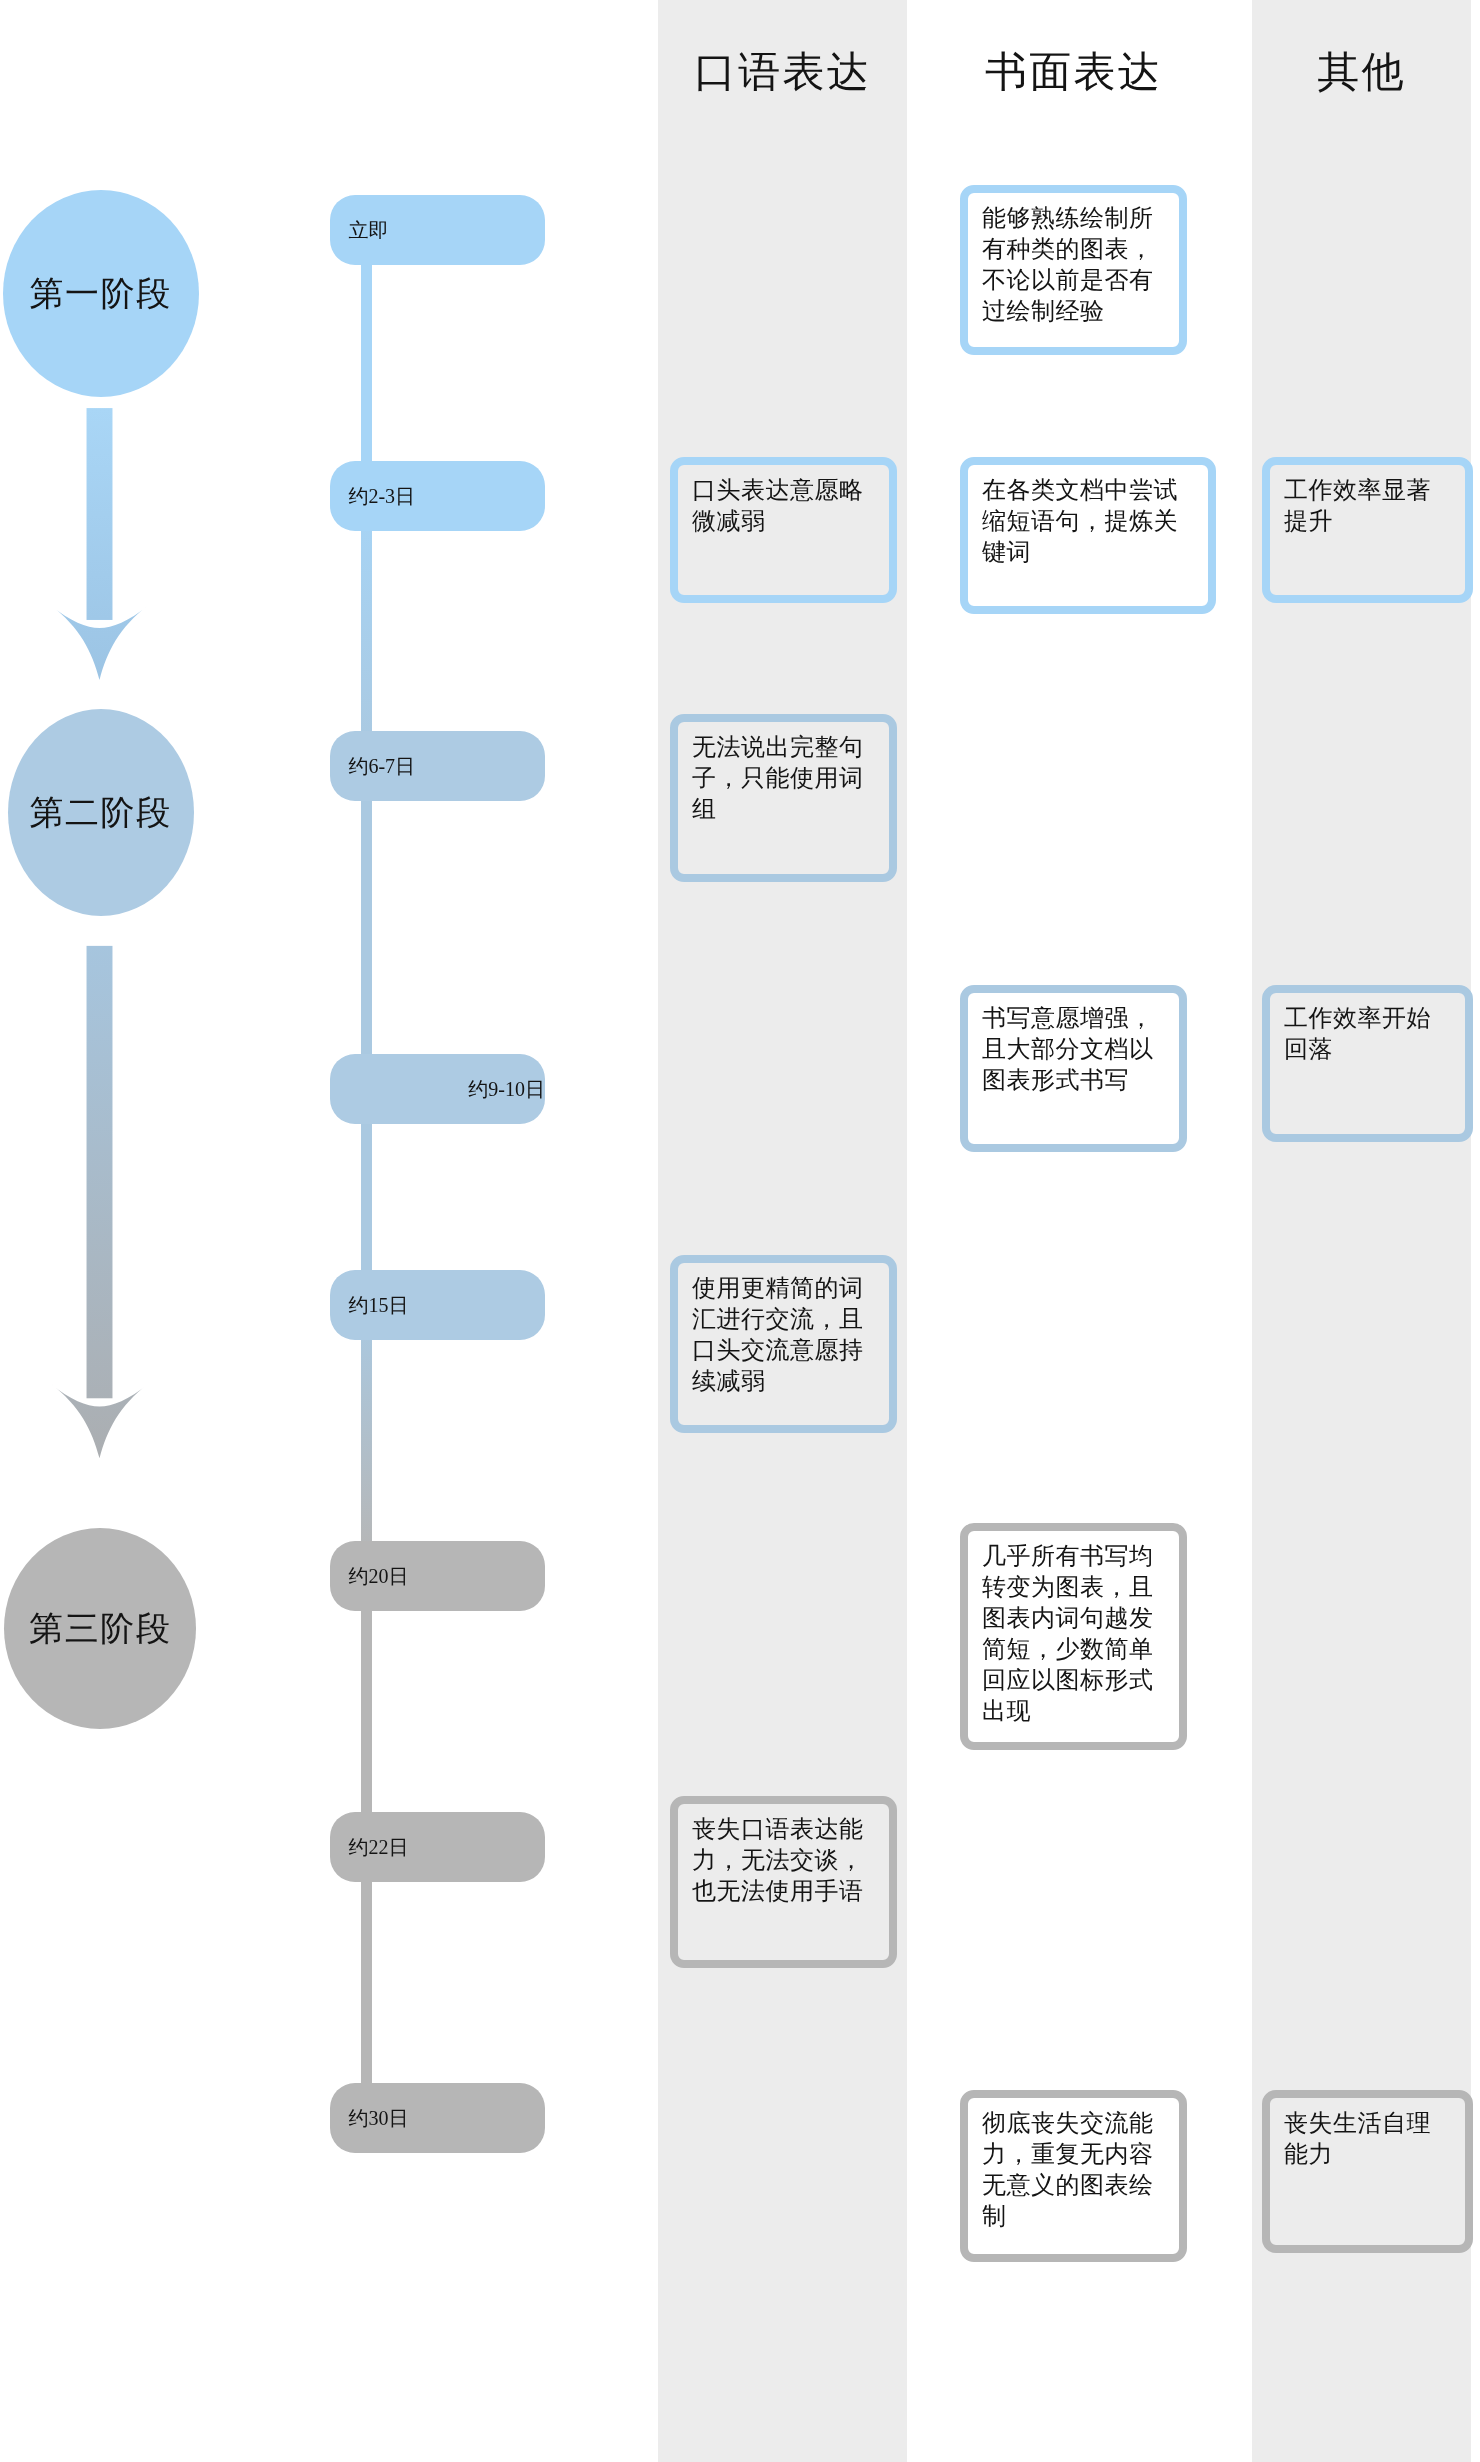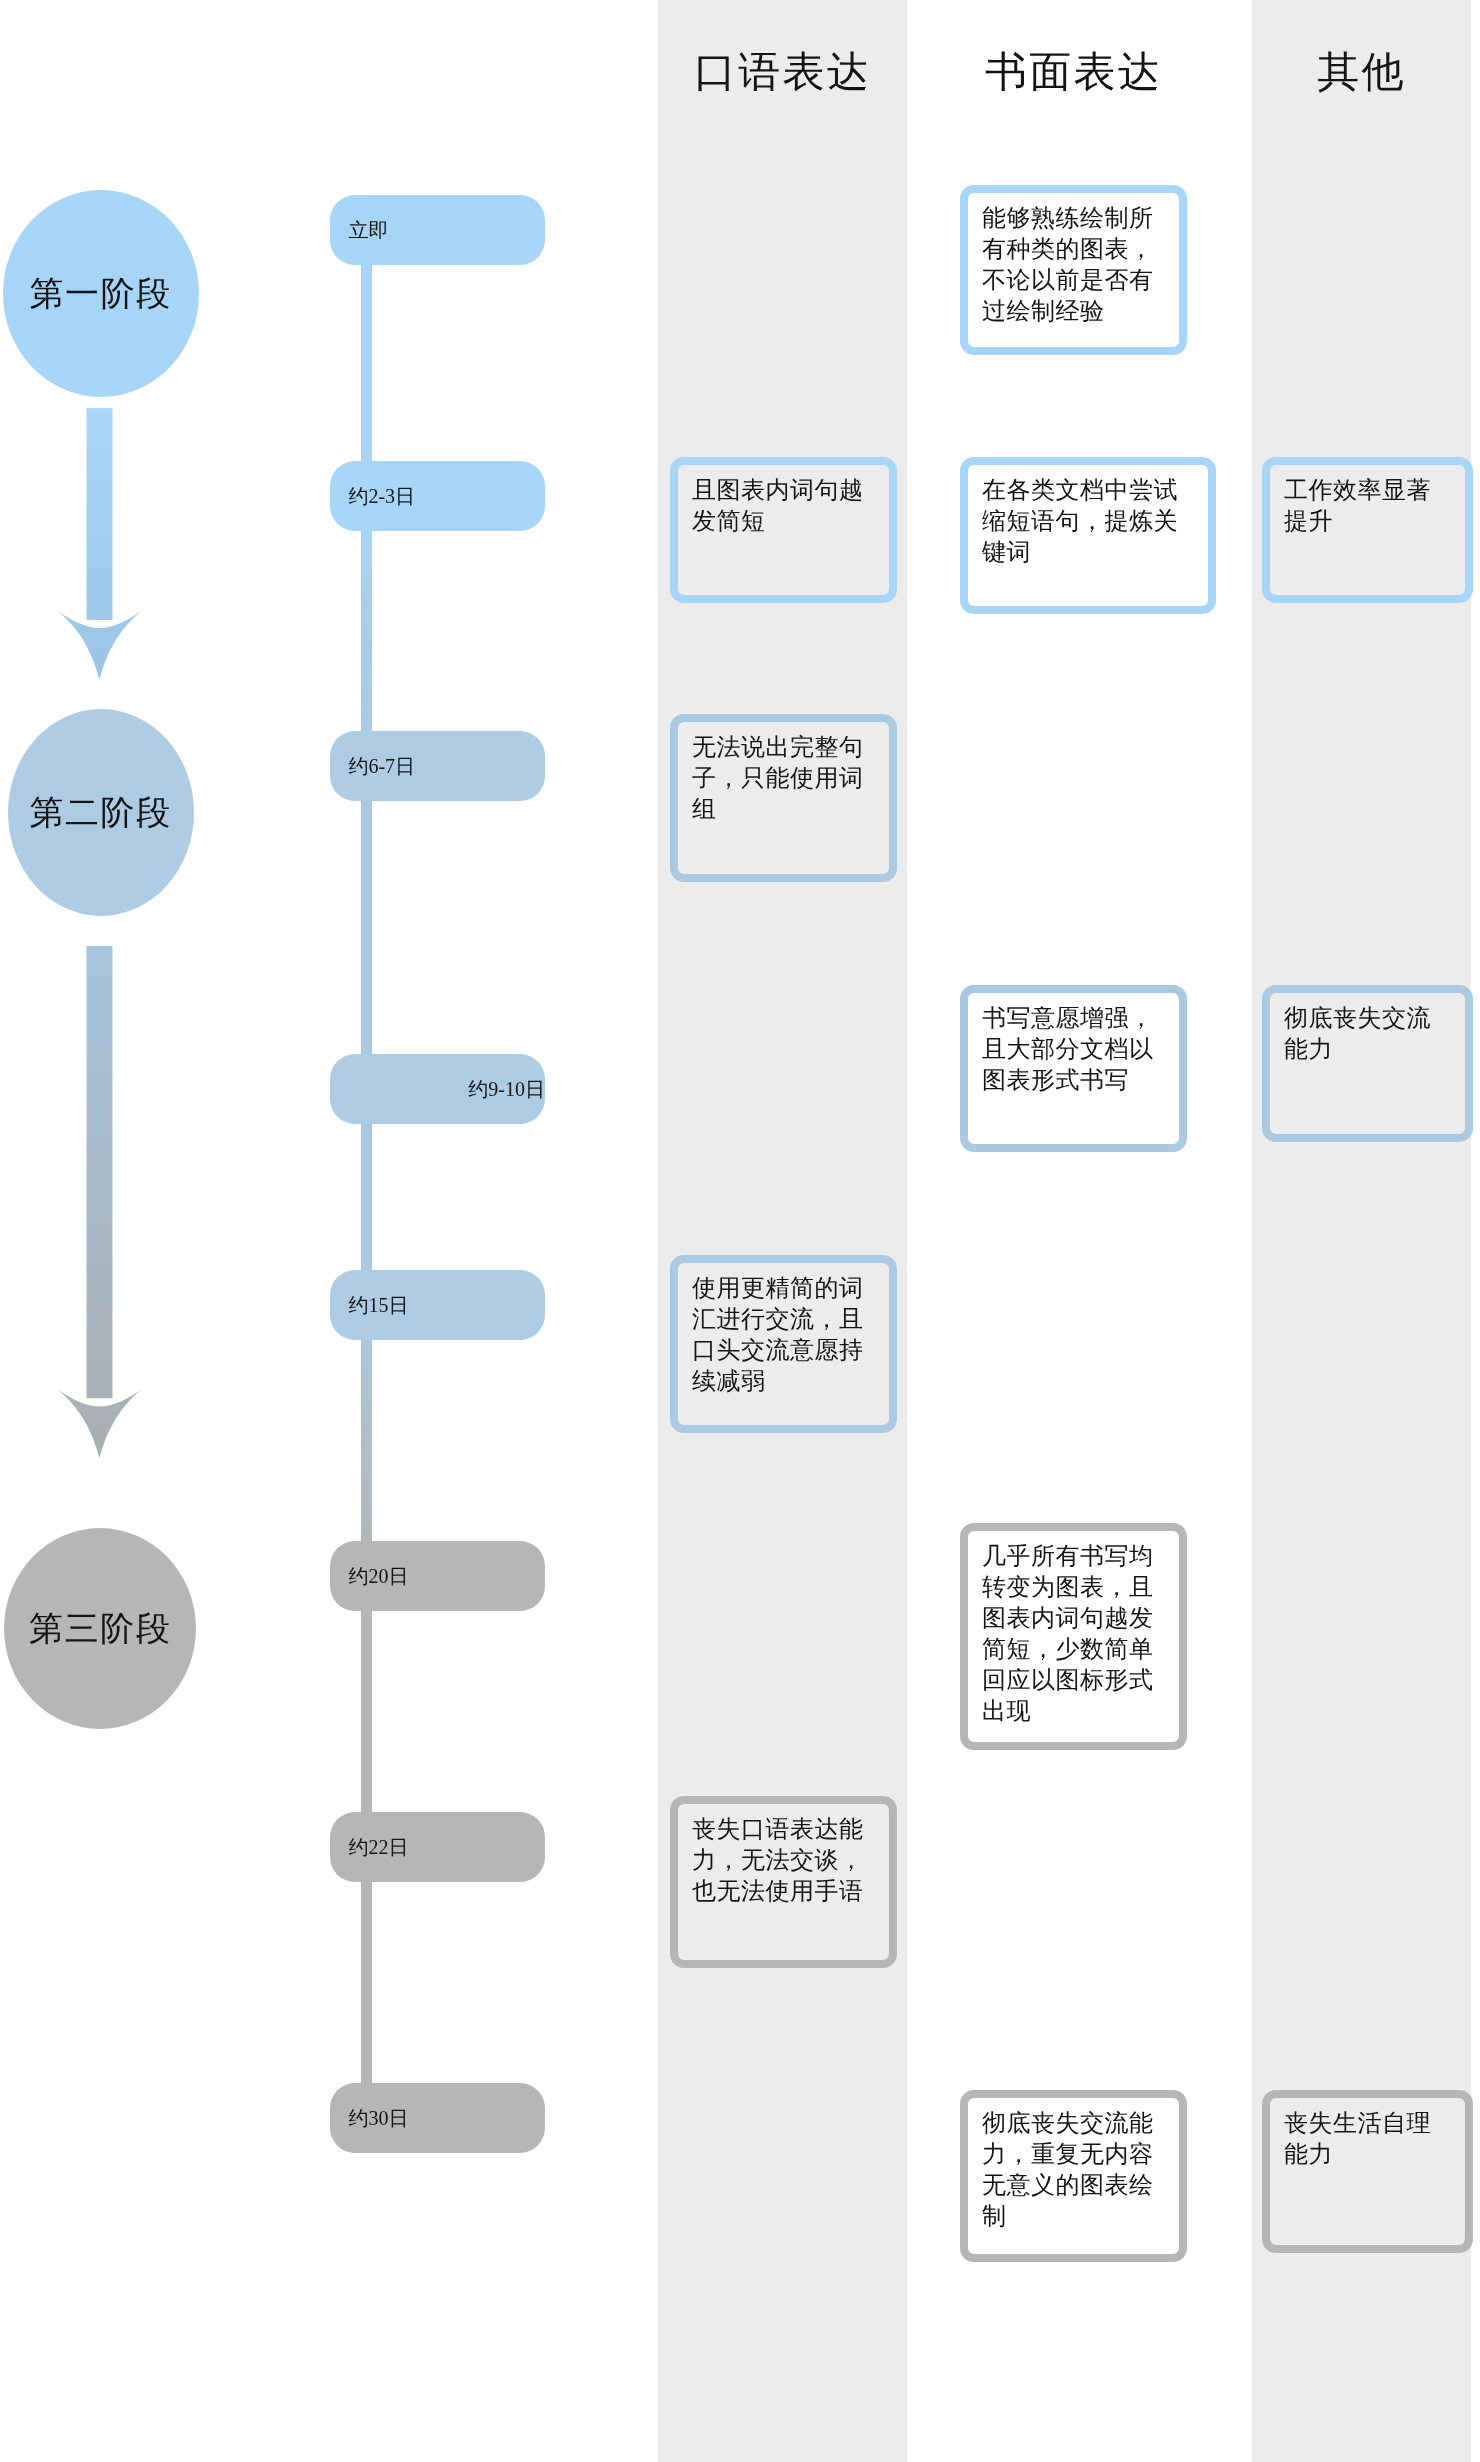--- a/index.html
+++ b/index.html
@@ -102,35 +102,35 @@
 
     <div class="pill fill-s1" style="top: 195px;">
       <span>立即</span>
     </div>
 
     <div class="box border-s1" style="left: 960px; width: 227px; top: 185px; height: 170px;">能够熟练绘制所有种类的图表，不论以前是否有过绘制经验</div>
 
     <div class="pill fill-s1" style="top: 461px;">
       <span>约2-3日</span>
     </div>
-    <div class="box border-s1" style="left: 670px; width: 227px; top: 457px; height: 146px;">且图表内词句越发简短</div>
+    <div class="box border-s1" style="left: 670px; width: 227px; top: 457px; height: 146px;">口头表达意愿略微减弱</div>
     <div class="box border-s1" style="left: 960px; width: 256px; top: 457px; height: 157px;">在各类文档中尝试缩短语句，提炼关键词</div>
     <div class="box border-s1" style="left: 1262px; width: 211px; top: 457px; height: 146px;">工作效率显著提升</div>
 
     <div class="pill fill-s2" style="top: 731px;">
       <span>约6-7日</span>
     </div>
     <div class="box border-s2" style="left: 670px; width: 227px; top: 714px; height: 168px;">无法说出完整句子，只能使用词组</div>
 
     <div class="pill fill-s2" style="top: 1054px; justify-content: flex-end;">
       <span>约9-10日</span>
     </div>
 
     <div class="box border-s2" style="left: 960px; width: 227px; top: 985px; height: 167px;">书写意愿增强，且大部分文档以图表形式书写</div>
-    <div class="box border-s2" style="left: 1262px; width: 211px; top: 985px; height: 157px;">彻底丧失交流能力</div>
+    <div class="box border-s2" style="left: 1262px; width: 211px; top: 985px; height: 157px;">工作效率开始回落</div>
 
     <div class="pill fill-s2" style="top: 1270px;">
       <span>约15日</span>
     </div>
     <div class="box border-s2" style="left: 670px; width: 227px; top: 1255px; height: 178px;">使用更精简的词汇进行交流，且口头交流意愿持续减弱</div>
 
     <div class="pill fill-s3" style="top: 1541px;">
       <span>约20日</span>
     </div>
 

